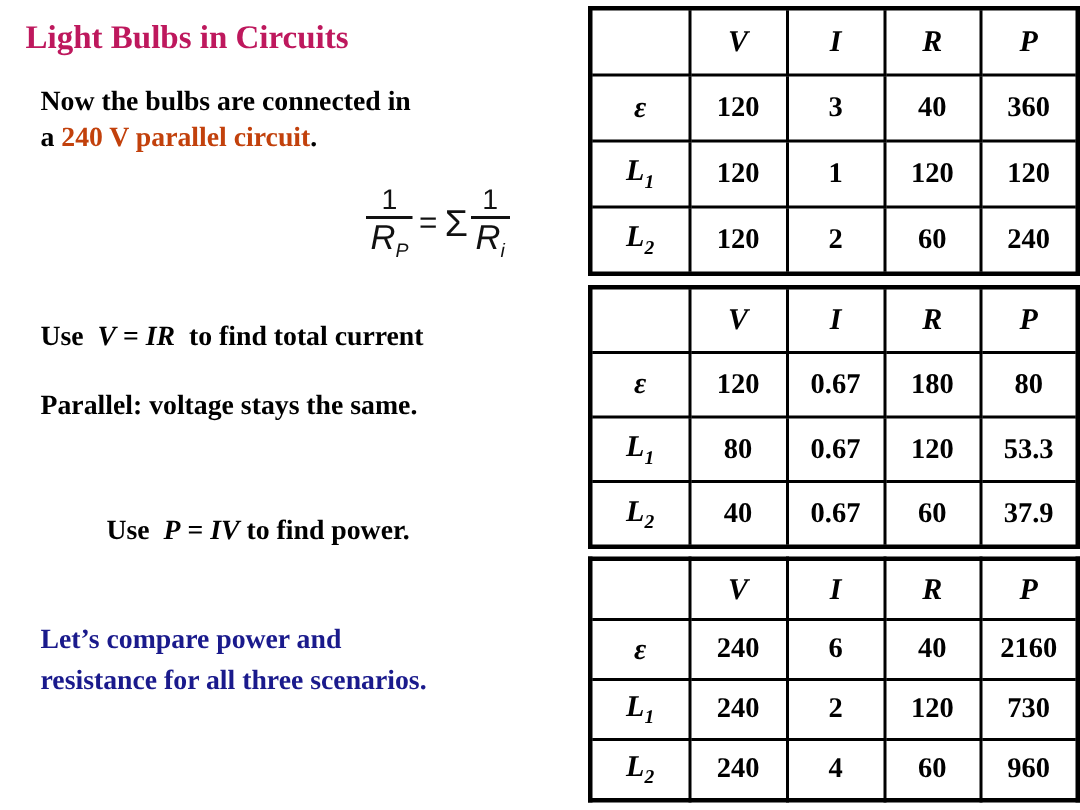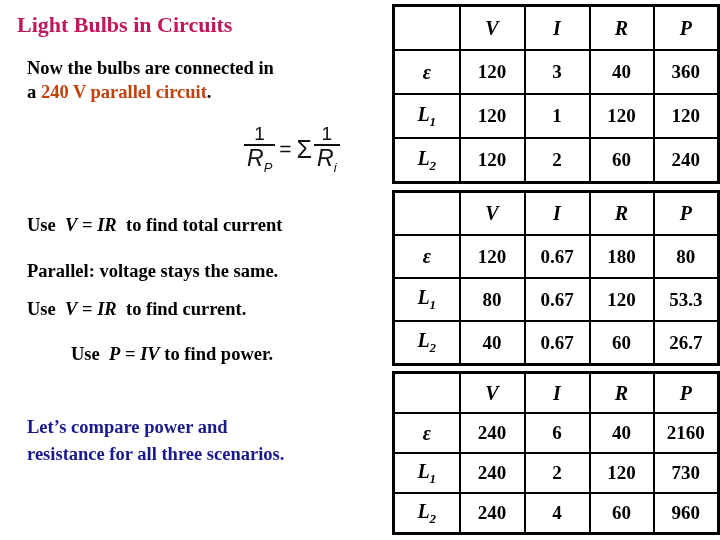--- a/index.html
+++ b/index.html
@@ -190,21 +190,20 @@
       <span class="num">1</span>
       <span class="bar"></span>
       <span class="den"><span>R</span><span class="sub">i</span></span>
     </span>
   </div>
 
   <div class="body-line" style="top:216px;"><span>Use</span>&nbsp;&nbsp;<span class="var">V</span>&nbsp;<span>=</span>&nbsp;<span class="var">IR</span>&nbsp;&nbsp;<span>to find total current</span></div>
 
   <div class="body-line" style="top:254px;margin-top:8px;">Parallel: voltage stays the same.</div>
 
-  <div class="body-line" style="top:300px;"><span>Use</span>&nbsp;&nbsp;<span class="var">V</span>&nbsp;<span>=</span>&nbsp;<span class="var">IR</span>&nbsp;&nbsp;<span>to find current.</span></div>
 
   <div class="body-line" style="top:345px;margin-left:44px;"><span>Use</span>&nbsp;&nbsp;<span class="var">P</span>&nbsp;<span>=</span>&nbsp;<span class="var">IV</span>&nbsp;<span>to find power.</span></div>
 
   <div class="body-line navy-text" style="top:398px;margin-top:20px;">Let’s compare power and</div>
   <div class="body-line navy-text" style="top:405px;margin-top:40px;">resistance for all three scenarios.</div>
 
 </div>
 
 <div id="tables">
 
@@ -276,21 +275,21 @@
         <td class="cell-black">80</td>
         <td class="cell-black">0.67</td>
         <td class="cell-blue">120</td>
         <td class="cell-red">53.3</td>
       </tr>
       <tr>
         <td class="rowlbl"><span>L</span><span class="sub">2</span></td>
         <td class="cell-black">40</td>
         <td class="cell-black">0.67</td>
         <td class="cell-blue">60</td>
-        <td class="cell-red">26.7</td>
+        <td class="cell-red">37.9</td>
       </tr>
     </tbody>
   </table>
 
   <table class="vir" id="table-3">
     <colgroup>
         <col class="c0">
         <col class="c1">
         <col class="c2">
         <col class="c3">

